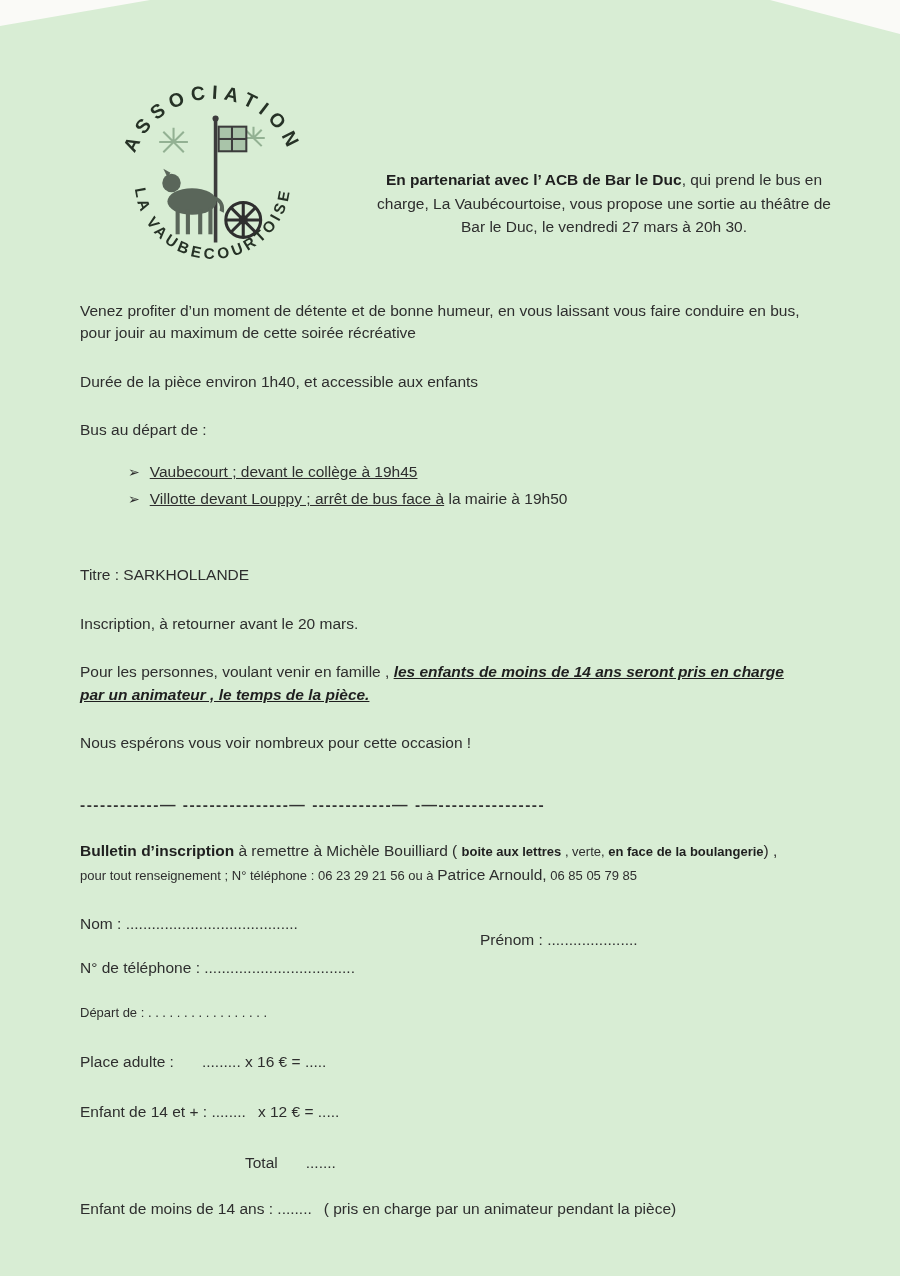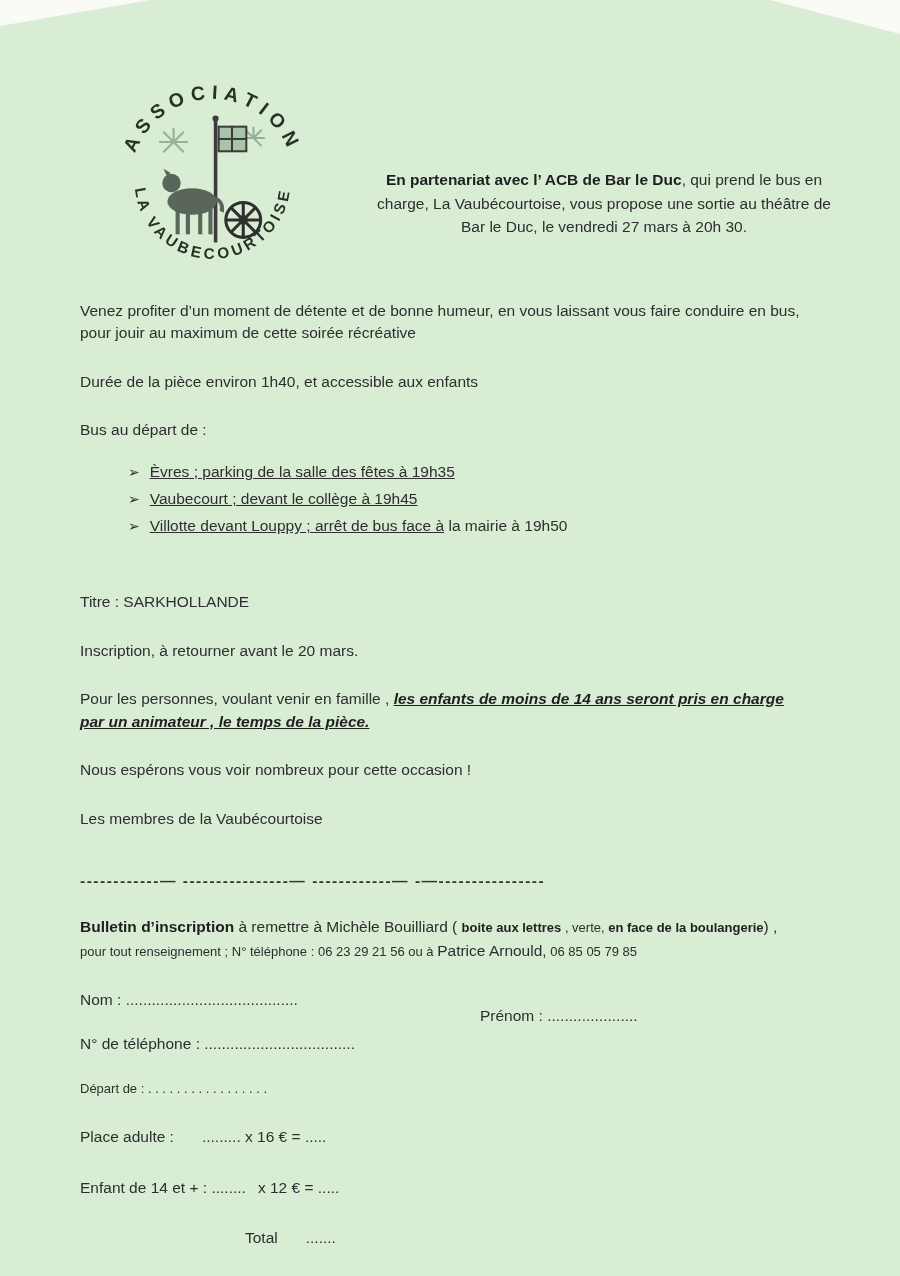--- a/index.html
+++ b/index.html
@@ -119,41 +119,37 @@
   <div class="content">
 
     <div class="p" style="margin-top:8px">Venez profiter d’un moment de détente et de bonne humeur, en vous laissant vous faire conduire en bus, pour jouir au maximum de cette soirée récréative</div>
 
     <div class="p">Durée de la pièce environ 1h40, et accessible aux enfants</div>
 
     <div class="p">Bus au départ de :</div>
 
     <div class="bus-list">
       <div class="bus-item">
-        <span class="arrow">➢</span><span class="u">Èvres ;  parking de la salle des fêtes à 19h35</span><span></span>
-      </div>
-      <div class="bus-item">
         <span class="arrow">➢</span><span class="u">Vaubecourt ; devant le collège à 19h45</span><span></span>
       </div>
       <div class="bus-item">
         <span class="arrow">➢</span><span class="u">Villotte devant Louppy ;  arrêt de bus face à</span><span> la mairie à 19h50</span>
       </div>
     </div>
 
     <div class="p title-line">Titre : SARKHOLLANDE</div>
 
     <div class="p">Inscription, à retourner avant le 20 mars.</div>
 
     <div class="p">
       <span>Pour les personnes, voulant venir en famille , </span><span class="iu b">les enfants de moins de 14 ans seront pris en charge par un animateur , le temps de la pièce.</span>
     </div>
 
     <div class="p">Nous espérons vous voir nombreux pour cette occasion !</div>
 
-    <div class="p">Les membres de la Vaubécourtoise</div>
 
     <div class="separator">------------—  ----------------—  ------------—  -—----------------</div>
 
     <div class="bulletin">
       <span class="b">Bulletin d’inscription</span><span> à remettre à Michèle Bouilliard ( </span><span class="bsmall">boite aux lettres</span><span class="small"> , verte, </span><span class="bsmall">en face de la boulangerie</span><span>) ,</span>
       <br>
       <span class="small">pour tout renseignement ;  N° téléphone : 06 23 29 21 56  ou  à  </span><span>Patrice Arnould,</span><span class="small">  06 85 05 79 85</span>
     </div>
 
     <div class="form-row">

